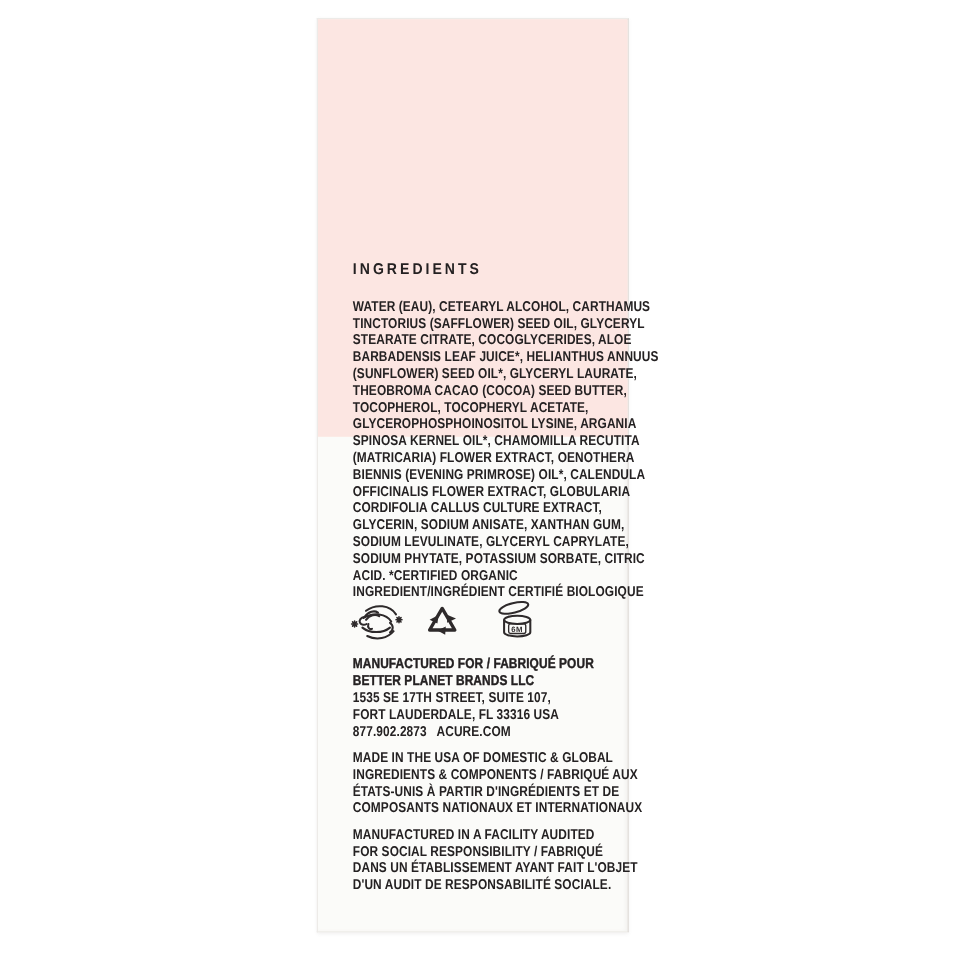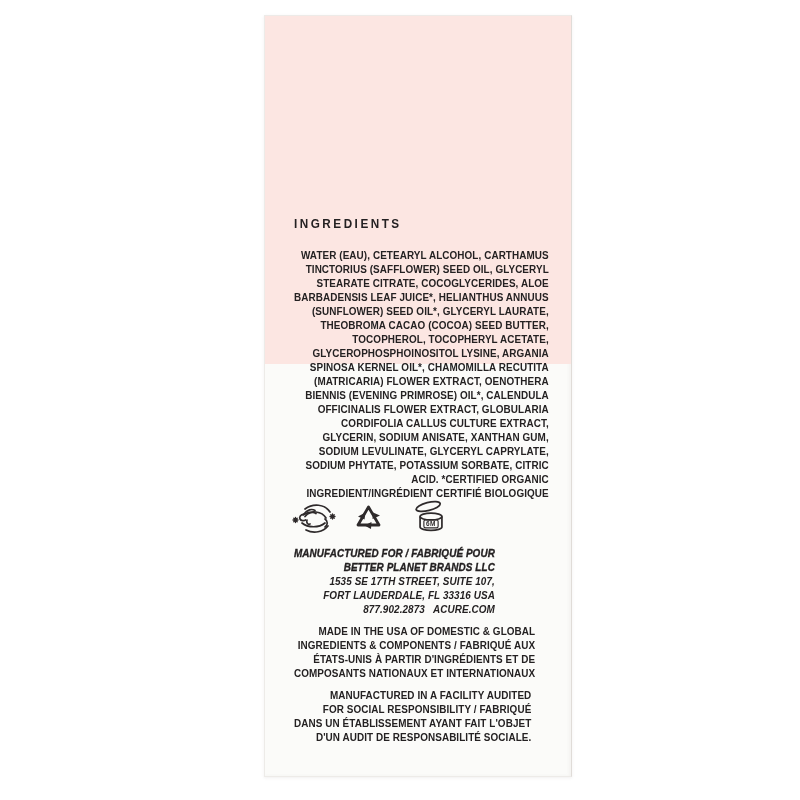--- a/index.html
+++ b/index.html
@@ -1,24 +1,23 @@
 <!DOCTYPE html>
 <html><head>
 <meta charset="utf-8">
 <style>
   html,body{margin:0;padding:0;width:800px;height:800px;background:#ffffff;overflow:hidden;}
   .stage{position:relative;width:800px;height:800px;font-family:"Liberation Sans",sans-serif;}
   .box{
-    position:absolute;left:264px;top:15px;width:308px;height:762px;
+    position:absolute;left:264px;top:15px;width:260px;height:762px;
     background:#fbfbf9;
     border:1px solid #edebe8;
     border-right-color:#e0dcd8;
     box-shadow:0 1px 3px rgba(120,110,105,0.10), inset -2px 0 3px rgba(120,100,95,0.06);
     box-sizing:border-box;
-    text-align:right;
   }
   .pink-panel{
     position:absolute;left:0;top:0;width:100%;height:348px;
     background:#fce6e2;
   }
   .txt{
     position:absolute;
     color:#242122;
   }
   .heading{
@@ -28,21 +27,21 @@
     white-space:pre;
   }
   .lines{position:absolute;left:29px;}
   .line{
     font-size:11.8px;font-weight:700;line-height:14px;
     letter-spacing:0.1px;white-space:pre;color:#242122;
     transform:scaleX(0.84);transform-origin:0 50%;
   }
   .strong{-webkit-text-stroke:0.35px #242122;}
   .ing-lines{top:232px;}
-  .mfr-lines{top:530px;font-style:italic;}
+  .mfr-lines{top:530px;}
   .madein-lines{top:608px;}
   .facility-lines{top:672px;}
   .icons-row{position:absolute;left:26px;top:482px;width:170px;height:40px;}
   .icon{position:absolute;}
   .icon svg{display:block;}
   .icon-bunny{left:0;top:4px;}
   .icon-recycle{left:61px;top:3px;}
   .icon-jar{left:118px;top:0;}
   .pao-text{font-family:"Liberation Sans",sans-serif;font-weight:bold;font-size:6.8px;letter-spacing:0.4px;fill:#2e2a2b;}
 </style>

